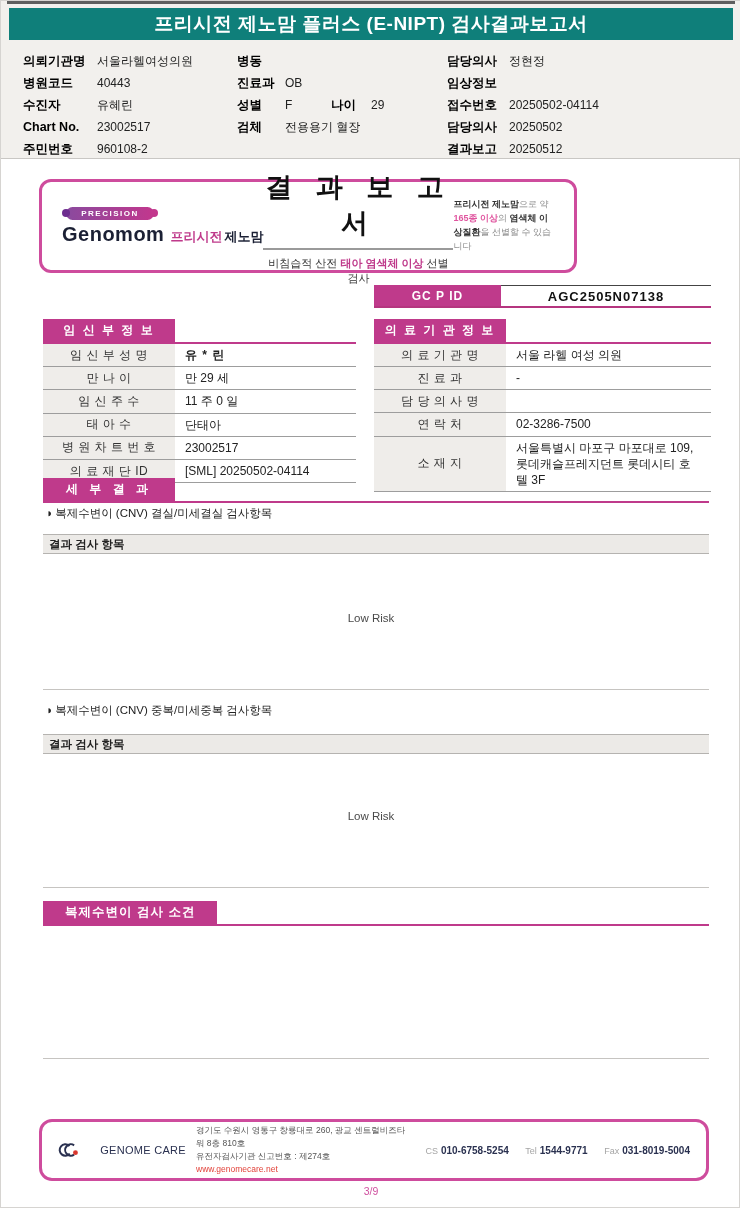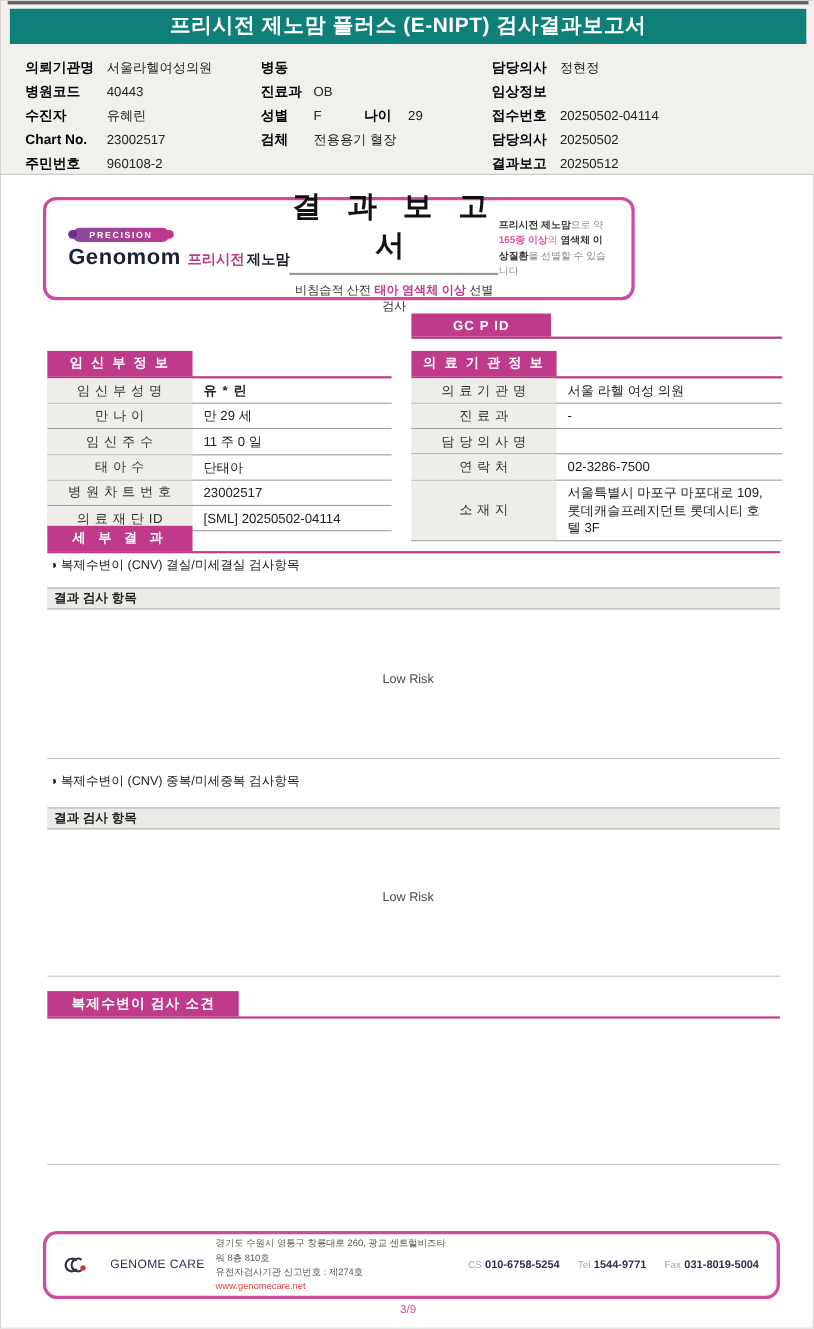--- a/index.html
+++ b/index.html
@@ -151,20 +151,21 @@
       <div class="title-rule"></div>
       <div class="doc-subtitle"><span>비침습적 산전 </span><span class="hl">태아 염색체 이상</span><span> 선별검사</span></div>
     </div>
     <div class="tagline">
       <span class="b">프리시전 제노맘</span><span>으로 약 </span><span class="p">165종 이상</span><span>의 </span><span class="b">염색체 이상질환</span><span>을 선별할 수 있습니다</span>
     </div>
   </div>
 
   <div class="gcpid">
     <div class="gcpid-lab">GC P ID</div>
+    <div class="gcpid-val">AGC2505N07138</div>
   </div>
 
   <div class="tbl tbl-mother">
     <div class="tbl-cap"><span>임 신 부 정 보</span></div>
     <div class="trow">
         <div class="lab">임 신 부 성 명</div>
         <div class="val bold">유 * 린</div>
       </div>
     <div class="trow">
         <div class="lab">만   나   이</div>

